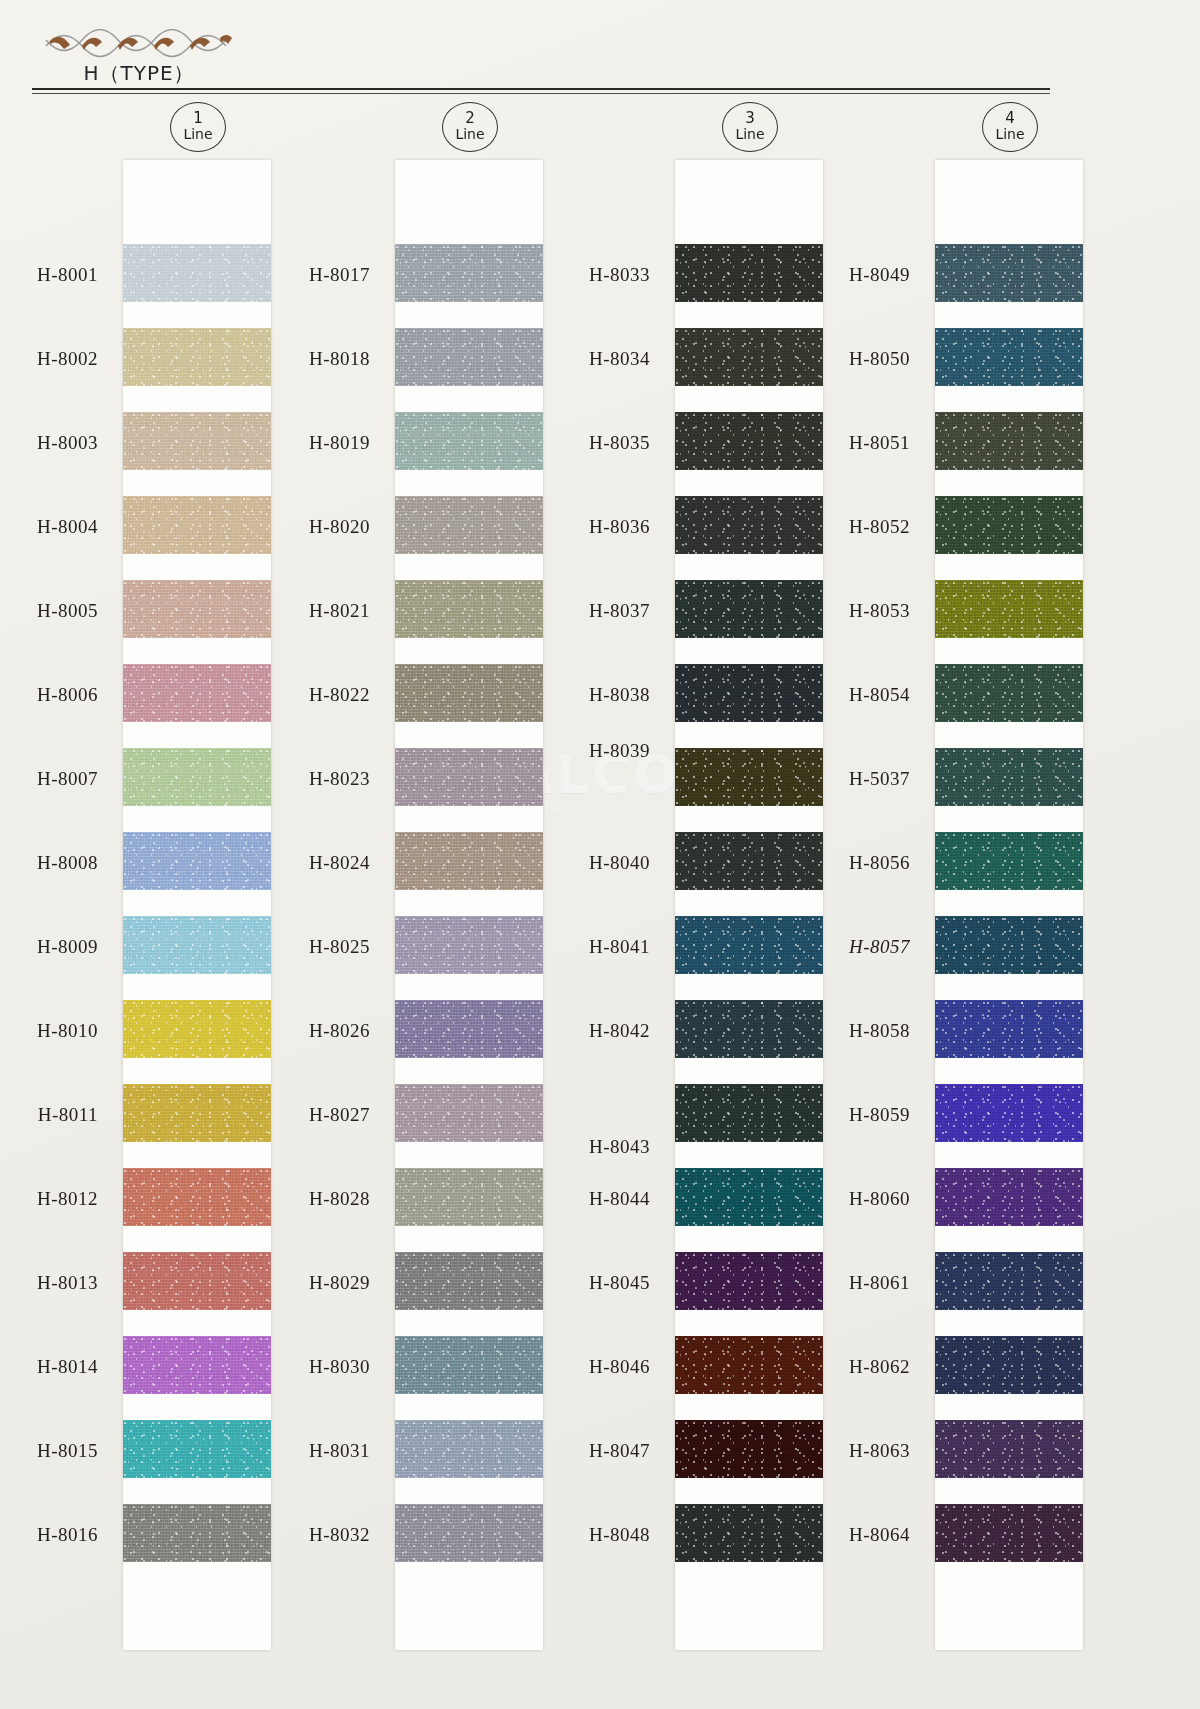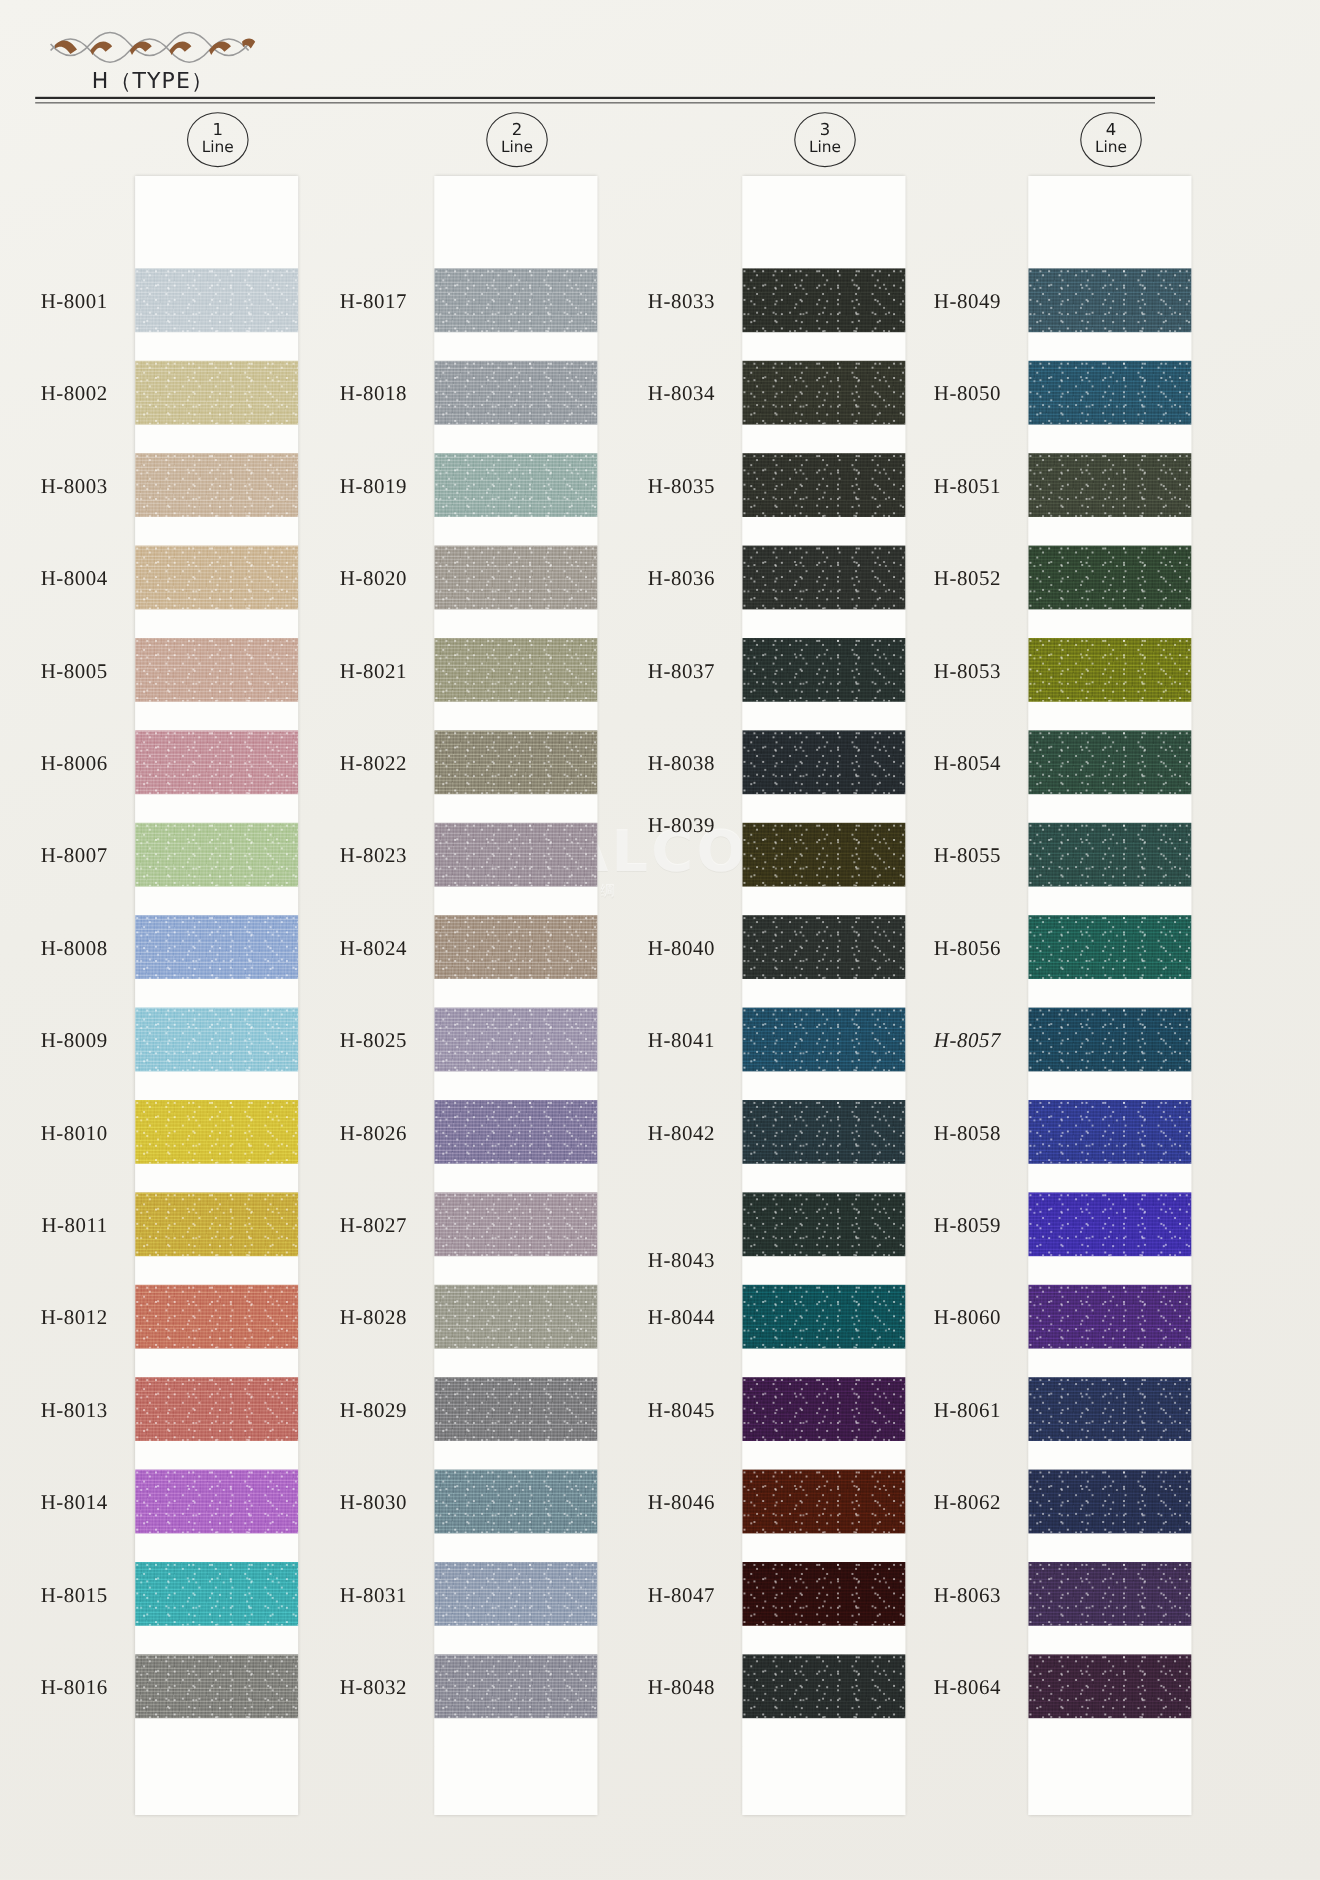--- a/index.html
+++ b/index.html
@@ -687,21 +687,21 @@
       <div class="line-badge" style="left: 982px; top: 102px;">
         <span class="num">4</span>
         <span class="word">Line</span>
       </div>
       <div class="code-label" style="top: 264px; left: 810px; width: 100px;">H-8049</div>
       <div class="code-label" style="top: 348px; left: 810px; width: 100px;">H-8050</div>
       <div class="code-label" style="top: 432px; left: 810px; width: 100px;">H-8051</div>
       <div class="code-label" style="top: 516px; left: 810px; width: 100px;">H-8052</div>
       <div class="code-label" style="top: 600px; left: 810px; width: 100px;">H-8053</div>
       <div class="code-label" style="top: 684px; left: 810px; width: 100px;">H-8054</div>
-      <div class="code-label" style="top: 768px; left: 810px; width: 100px;">H-8055</div>
+      <div class="code-label" style="top: 768px; left: 810px; width: 100px;">H-5037</div>
       <div class="code-label" style="top: 852px; left: 810px; width: 100px;">H-8056</div>
       <div class="code-label" style="top: 936px; left: 810px; width: 100px; font-style: italic;">H-8057</div>
       <div class="code-label" style="top: 1020px; left: 810px; width: 100px;">H-8058</div>
       <div class="code-label" style="top: 1104px; left: 810px; width: 100px;">H-8059</div>
       <div class="code-label" style="top: 1188px; left: 810px; width: 100px;">H-8060</div>
       <div class="code-label" style="top: 1272px; left: 810px; width: 100px;">H-8061</div>
       <div class="code-label" style="top: 1356px; left: 810px; width: 100px;">H-8062</div>
       <div class="code-label" style="top: 1440px; left: 810px; width: 100px;">H-8063</div>
       <div class="code-label" style="top: 1524px; left: 810px; width: 100px;">H-8064</div>
       <div class="strip" style="left: 935px;">

